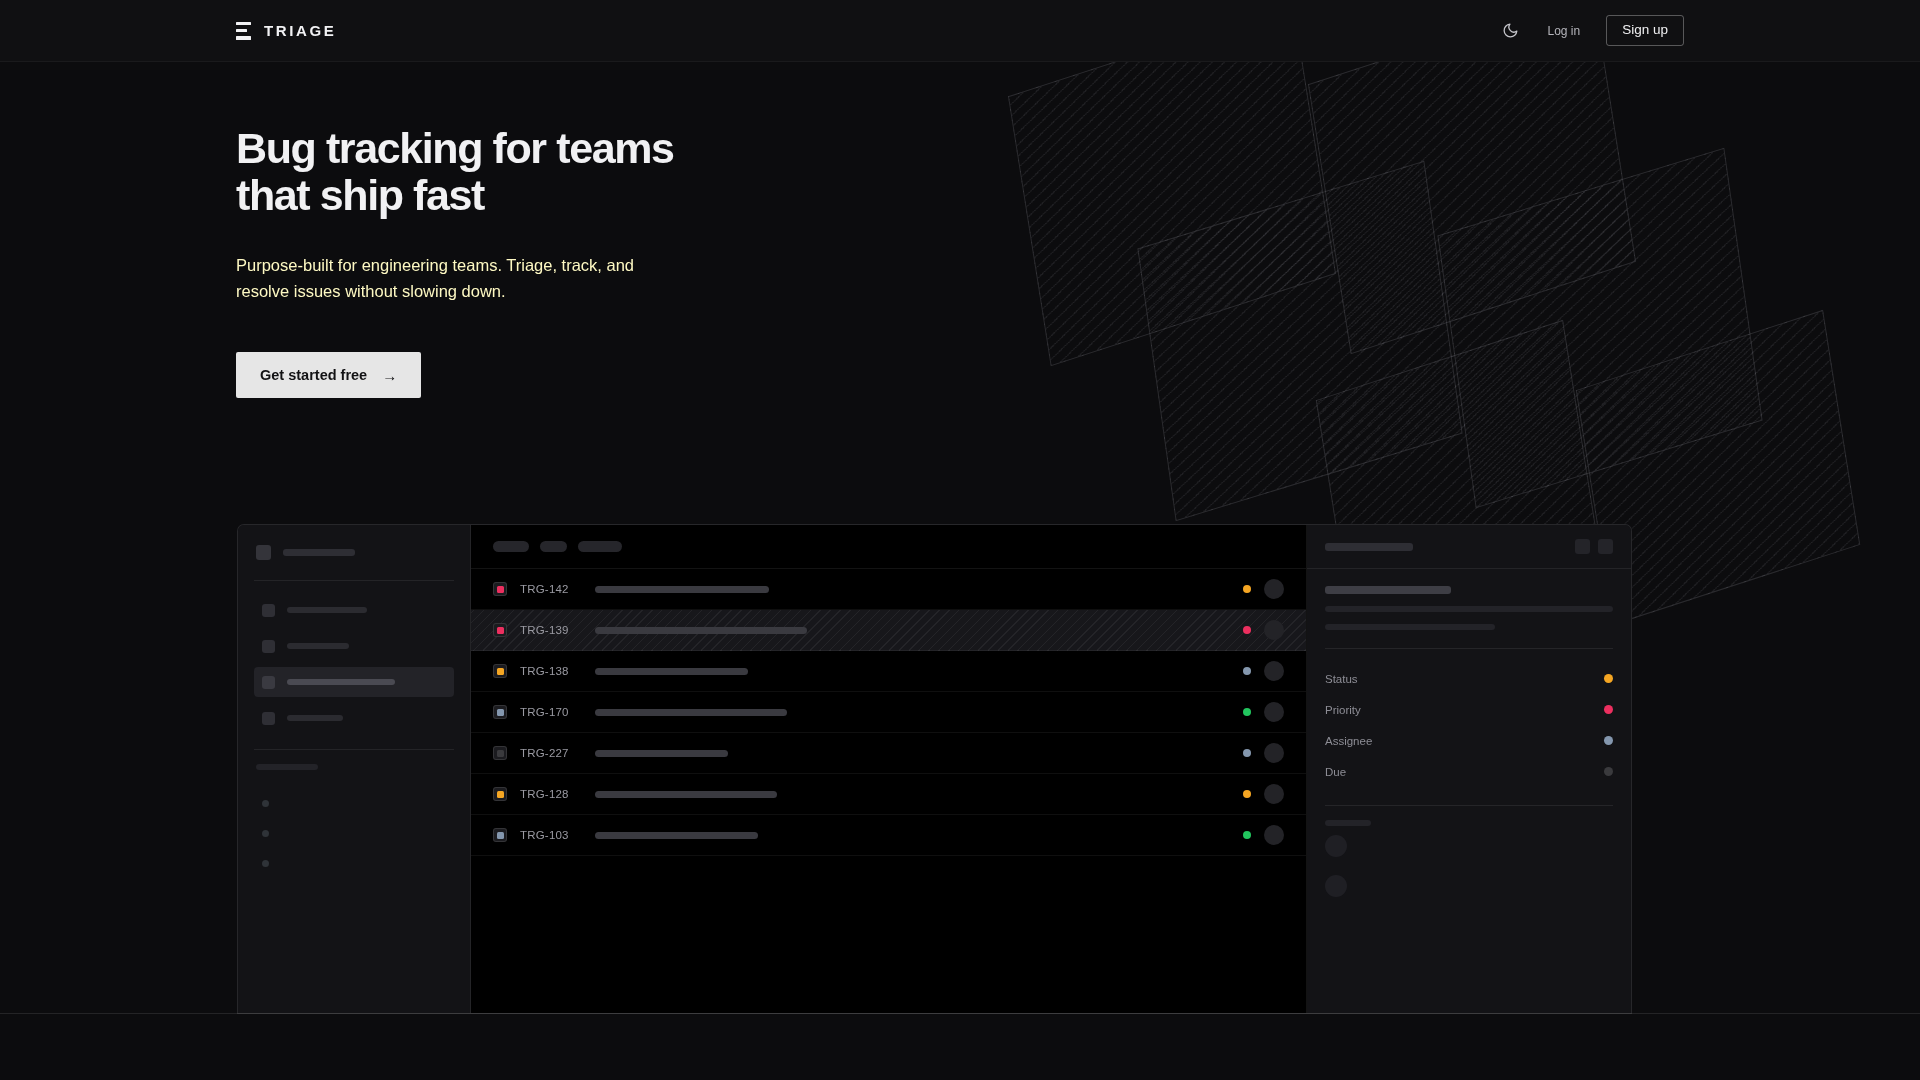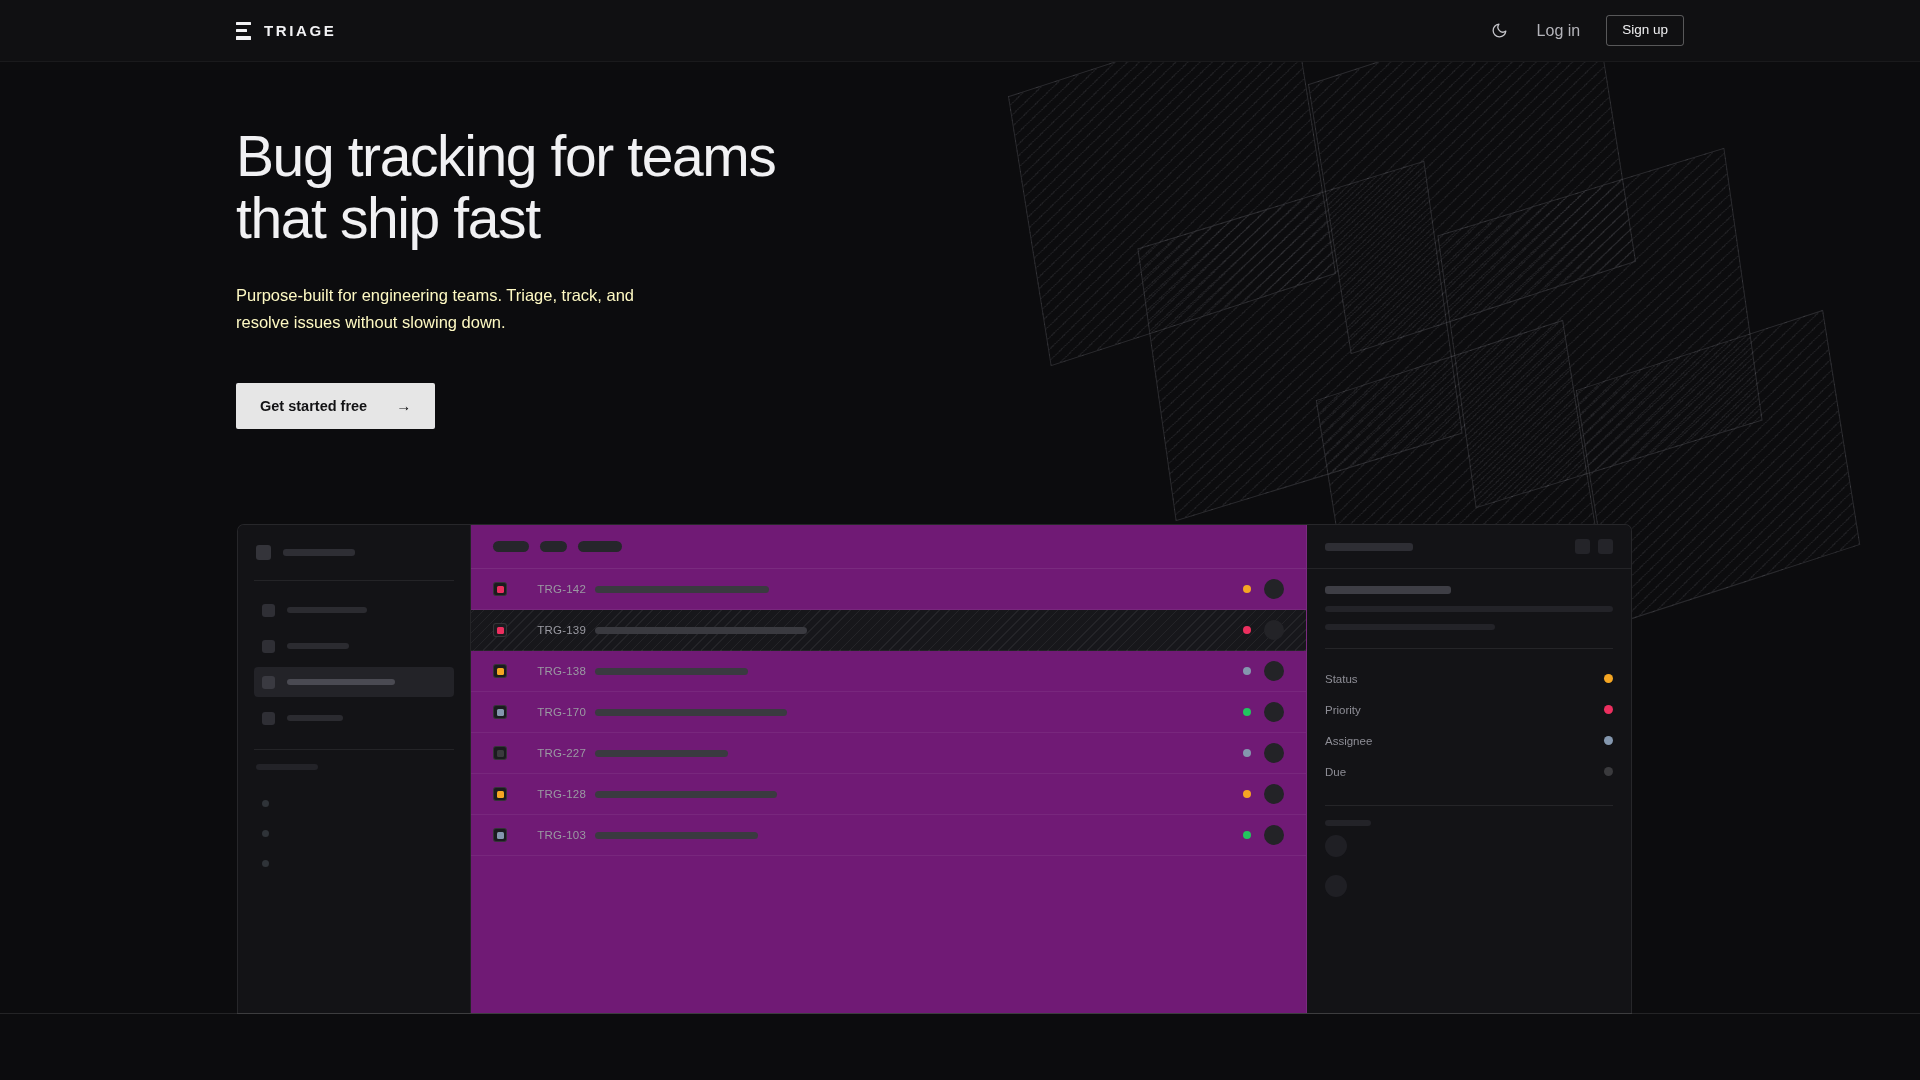--- a/index.html
+++ b/index.html
@@ -116,21 +116,21 @@
     align-items: center;
     gap: 26px;
   }
   .theme-toggle {
     width: 22px; height: 22px;
     display: flex; align-items: center; justify-content: center;
     cursor: pointer;
     color: #c6c6cb;
   }
   .nav-link {
-    font-size: 16px;
+    font-size: 12px;
     color: #b4b4ba;
     cursor: pointer;
     text-decoration: none;
   }
   .signup-btn {
     font-size: 13.5px;
     color: #f0f0f2;
     background: transparent;
     border: 1px solid rgba(255,255,255,0.30);
     border-radius: 3px;
@@ -140,39 +140,39 @@
     line-height: 1.1;
   }
 
   
   .hero {
     position: relative;
     z-index: 3;
     padding: 63px 236px 0 236px;
   }
   .hero-title {
-    font-size: 57px;
+    font-size: 43px;
     line-height: 1.09;
-    font-weight: normal;
+    font-weight: bold;
     letter-spacing: -1.4px;
     color: #f1f1f3;
     max-width: 720px;
   }
   .hero-sub {
     margin-top: 33px;
     font-size: 16.5px;
     line-height: 1.62;
     color: #fef9c3;
     max-width: 480px;
   }
   .hero-cta {
     margin-top: 47px;
     display: inline-flex;
     align-items: center;
-    gap: 29px;
+    gap: 15px;
     background: #e6e6e6;
     color: #121214;
     border: none;
     border-radius: 2px;
     padding: 0 24px;
     height: 46px;
     font-size: 14.5px;
     font-weight: bold;
     cursor: pointer;
     font-family: inherit;
@@ -232,22 +232,21 @@
   .mk-dot-row { height: 30px; display: flex; align-items: center; padding: 0 8px; cursor: pointer; }
   .mk-dot { width: 7px; height: 7px; border-radius: 50%; background: #2f3338; }
 
   
   .mk-list {
     flex: 1 1 auto;
     border-right: 1px solid rgba(255,255,255,0.075);
     display: flex;
     flex-direction: column;
     min-width: 0;
-    background: #701a75;
-    text-align: right;
+    background: #000000;
   }
   .mk-toolbar {
     height: 44px;
     flex: 0 0 44px;
     display: flex;
     align-items: center;
     gap: 11px;
     padding: 0 22px;
     border-bottom: 1px solid rgba(255,255,255,0.075);
   }

